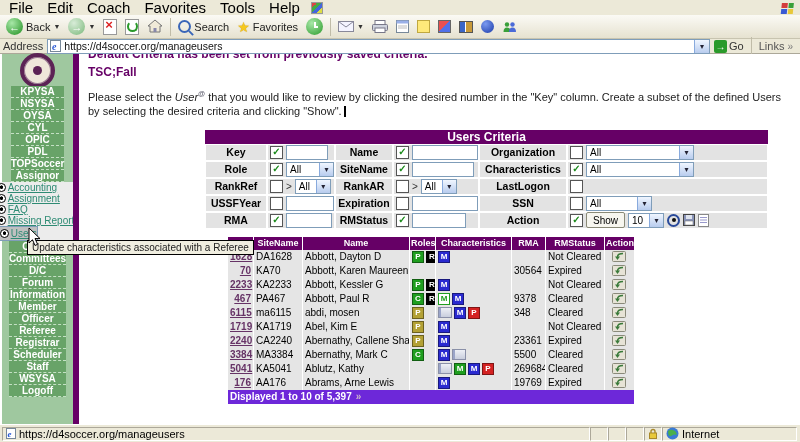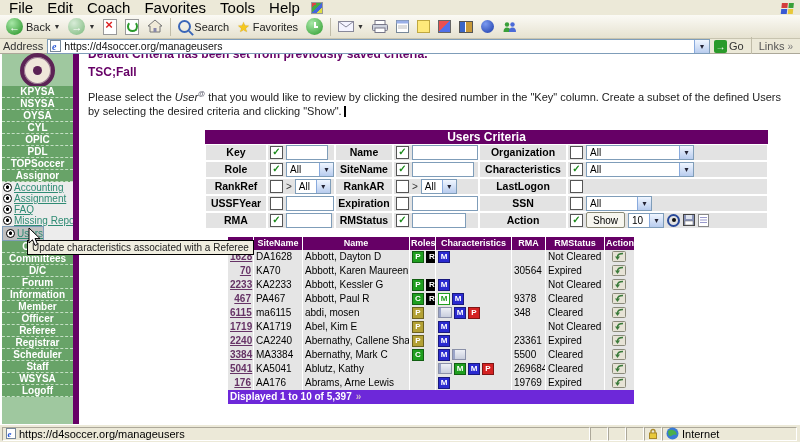--- a/index.html
+++ b/index.html
@@ -50,21 +50,21 @@
   .addr-dd{position:absolute;right:0;top:0;width:14px;height:100%;display:flex;align-items:center;justify-content:center;
      background:linear-gradient(#f0f6ff,#b8ccee);border-left:1px solid #88aadd;font-size:8px;color:#223;}
   .go{display:flex;align-items:center;gap:2px;color:#333;}
   .go-ic{width:13px;height:13px;background:#2a9a2a;border-radius:2px;color:#fff;display:flex;
      align-items:center;justify-content:center;font-size:10px;font-weight:bold;}
   .linksbox{display:flex;align-items:center;gap:3px;color:#555;padding-right:4px;}
   .chev{font-size:10px;color:#777;}
 
   
   .content{display:flex;height:373px;background:#fff;}
-  .sidebar{width:71px;margin-left:2px;background:#9fc89f;display:flex;flex-direction:column;font-size:10px;}
+  .sidebar{width:71px;margin-left:2px;background:#9fc89f;display:flex;flex-direction:column;font-size:10px;align-items:center;}
   .logo{height:32px;display:flex;align-items:center;justify-content:center;}
   .crest{width:27px;height:27px;border-radius:50%;border:4px solid #5c2355;background:#efe7da;
      box-shadow:inset 0 0 0 1px #9a7a92;display:flex;align-items:center;justify-content:center;}
   .crest::after{content:'';width:9px;height:9px;border-radius:50%;background:#5c2355;}
   .sb-btn{height:12px;line-height:11px;box-sizing:border-box;border-bottom:1px dashed #c4e0c4;
      background:#68a368;color:#fff;font-weight:bold;text-align:center;font-size:10px;}
   .linkpanel{background:#ececec;}
   .sb-link{height:11px;display:flex;align-items:center;gap:2px;padding-left:1px;}
   .sb-link.sel{background:#c0c0c0;}
   .ball{width:7px;height:7px;border-radius:50%;background:radial-gradient(circle at 50% 45%, #000 0 1.5px, #fff 2px);

